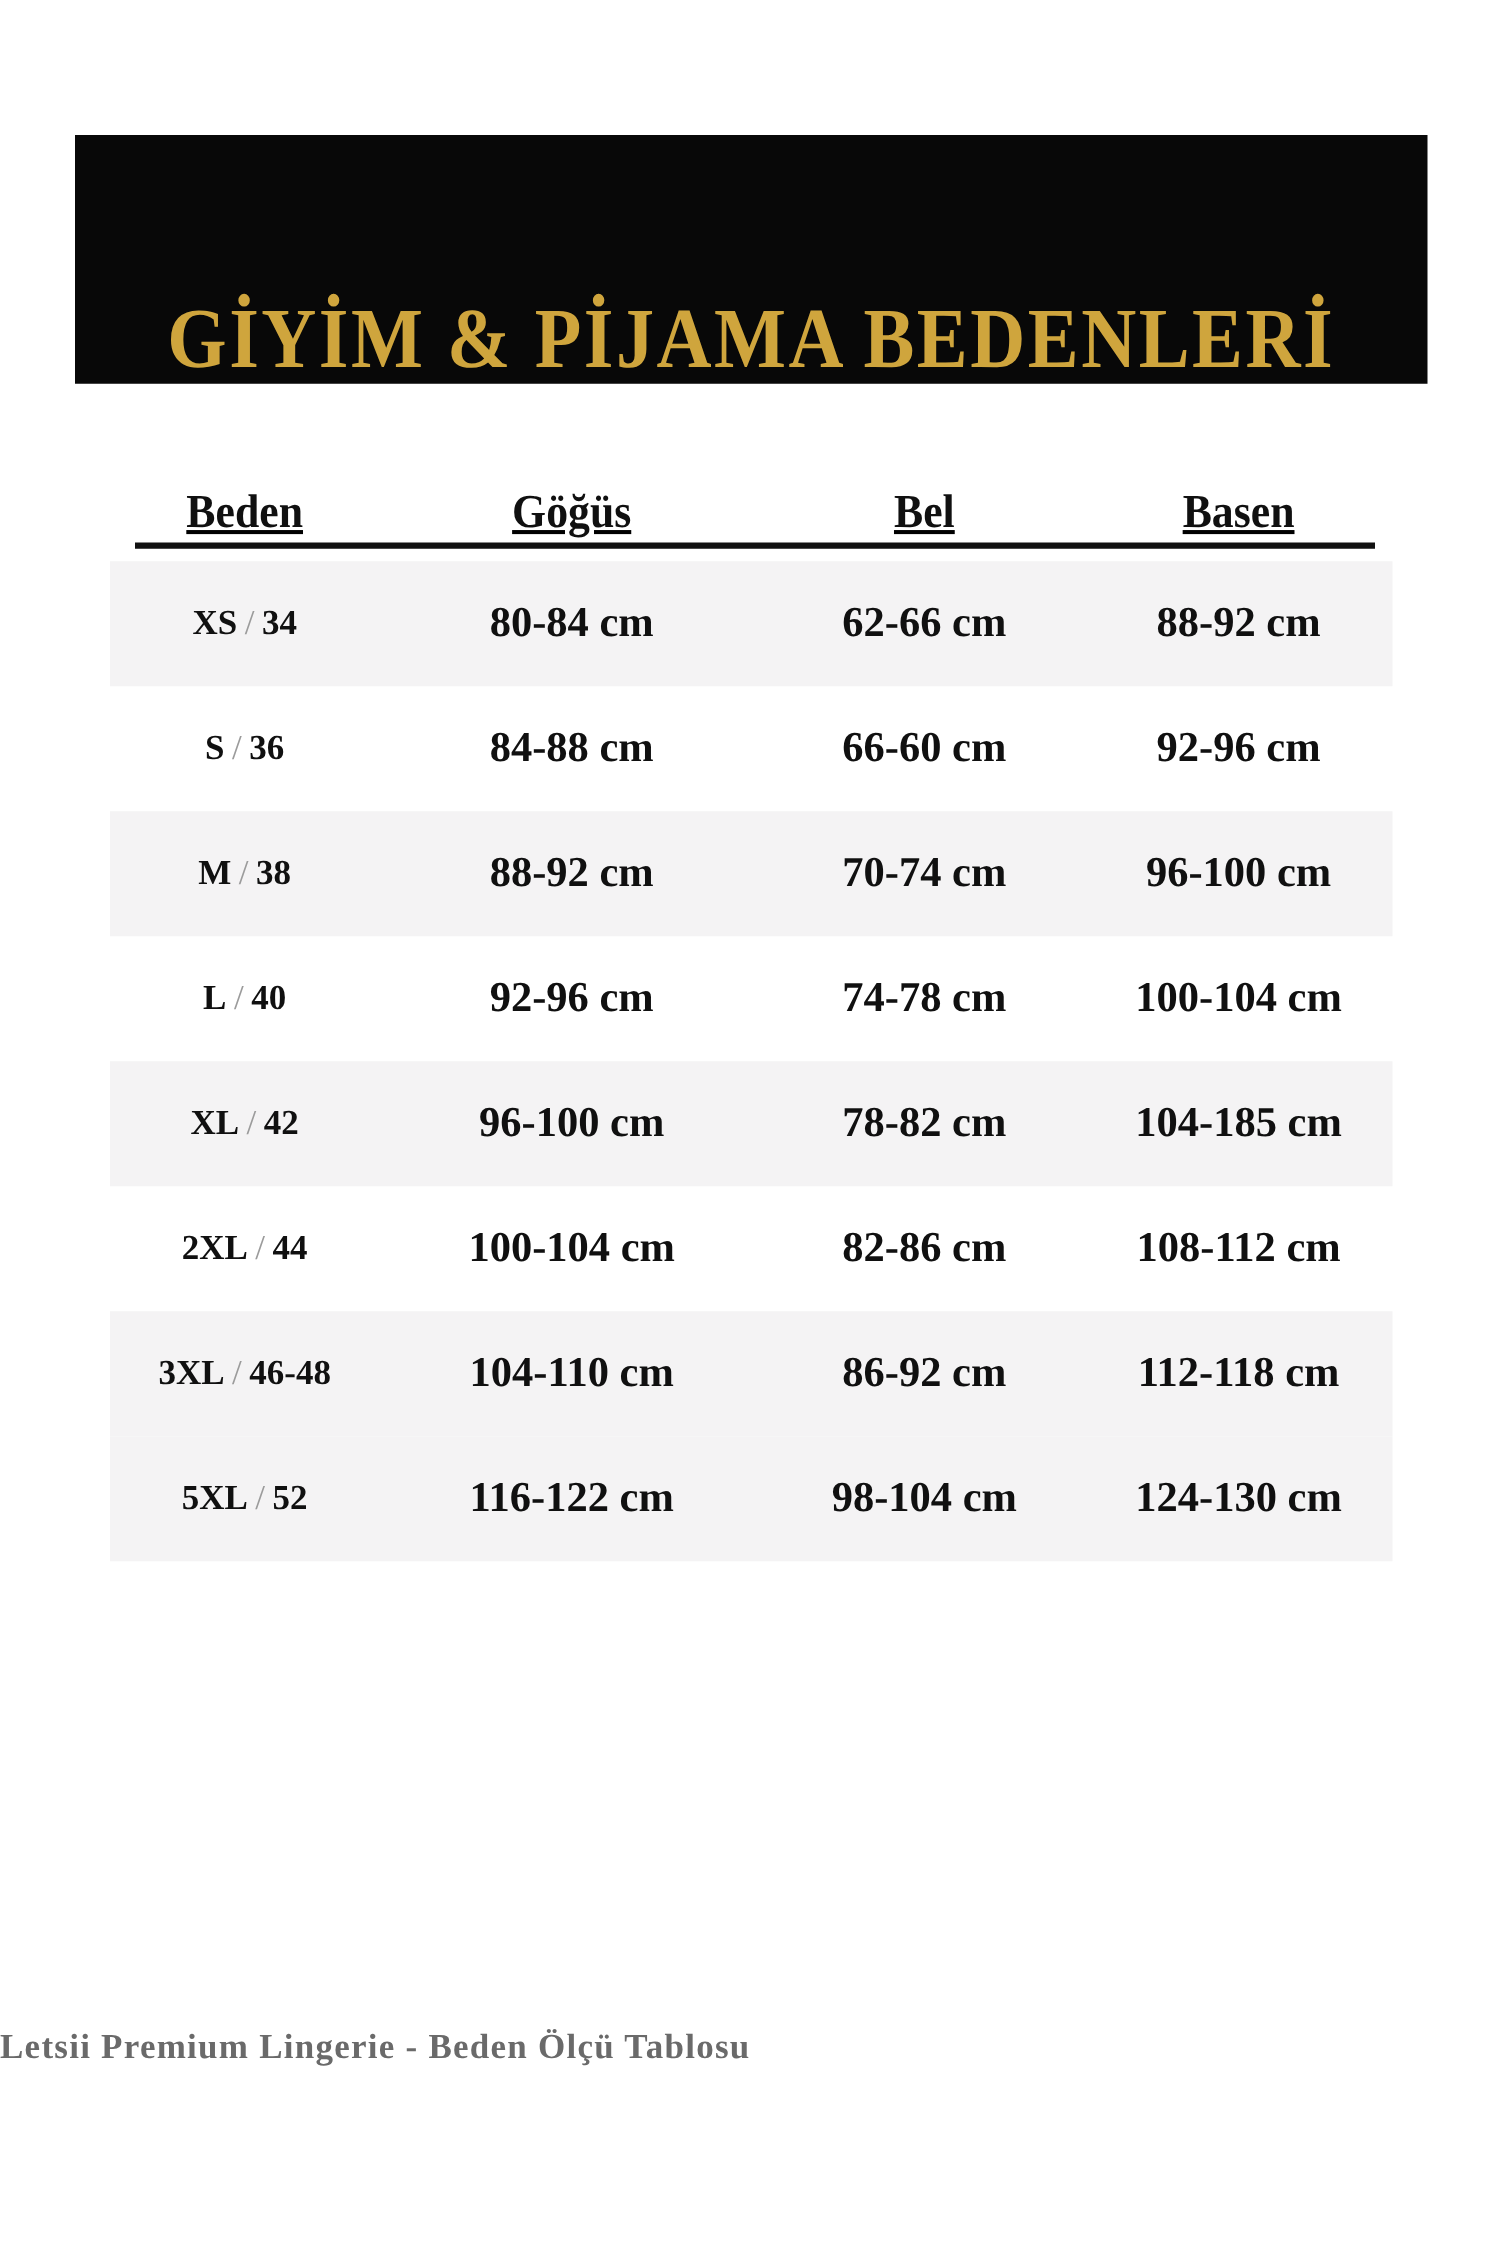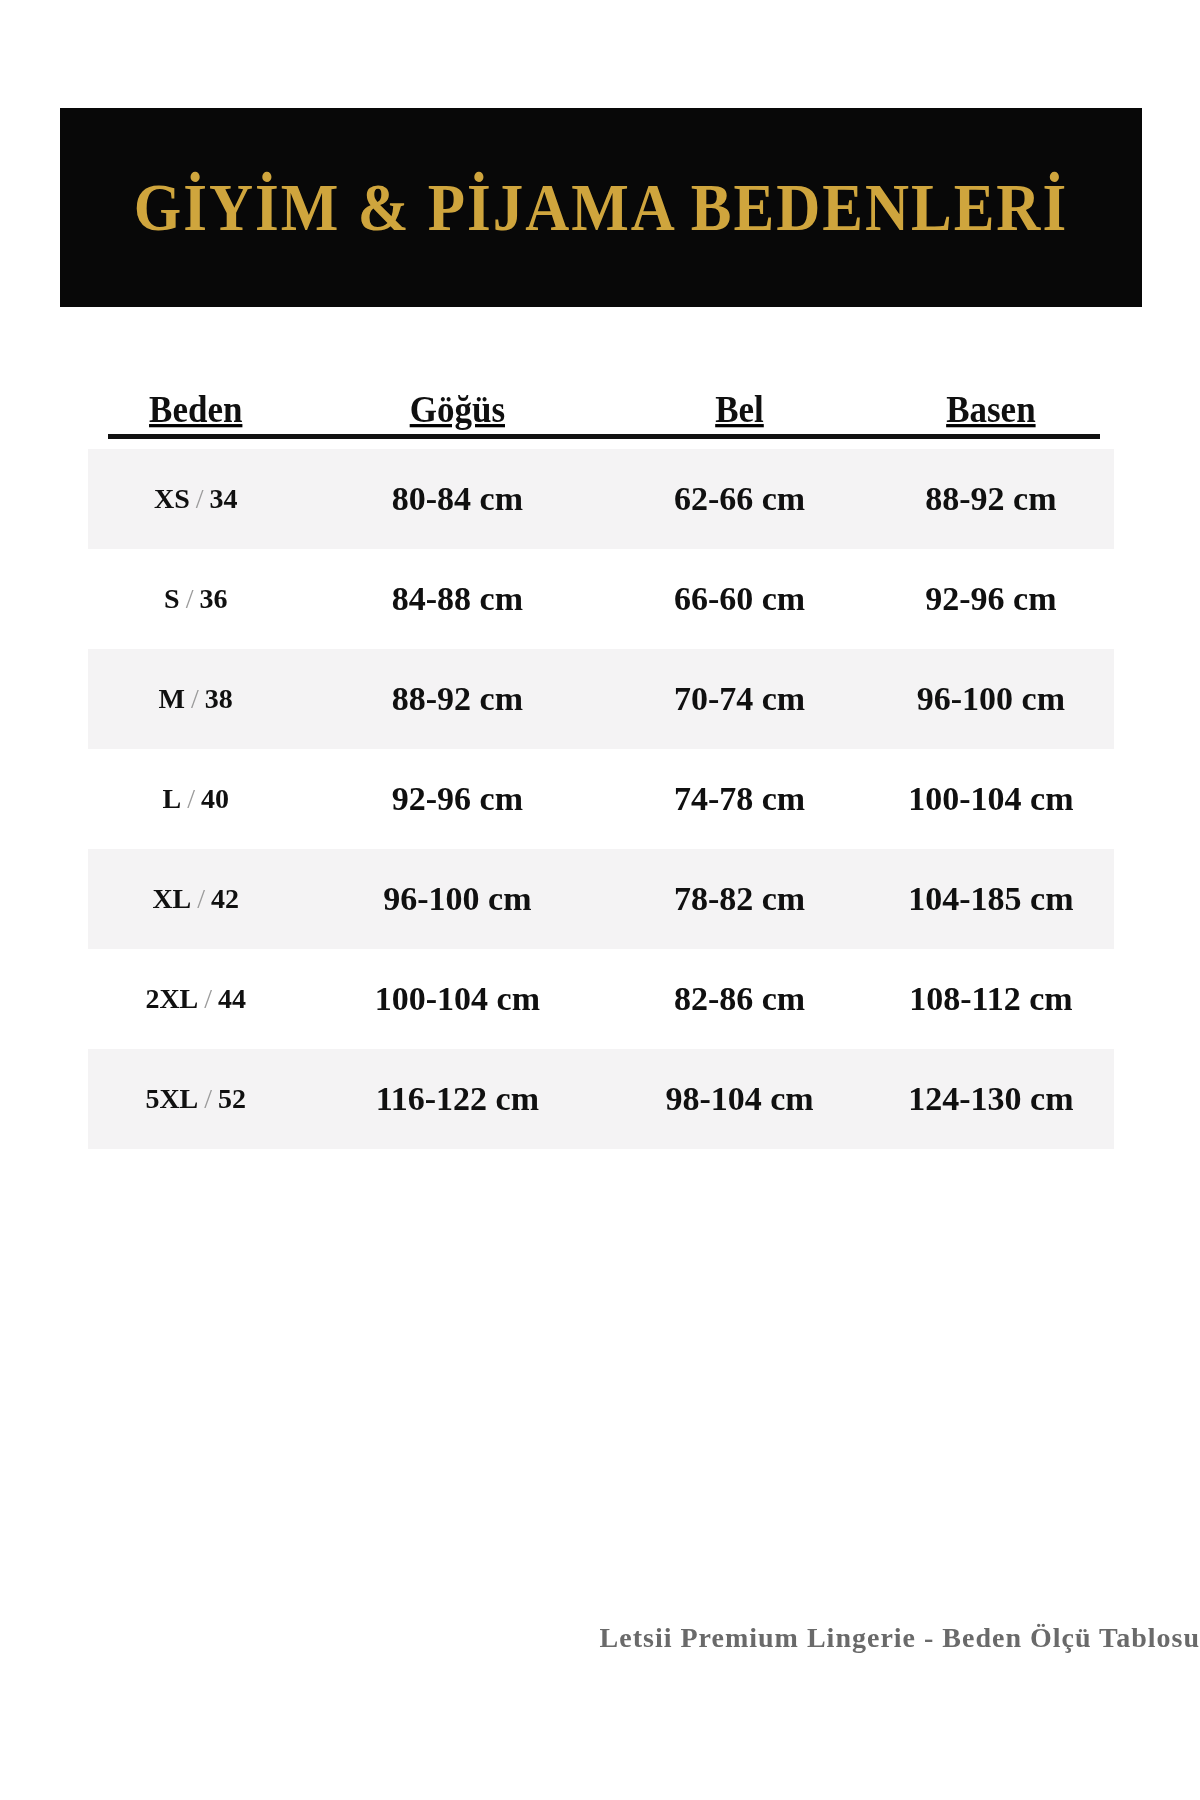--- a/index.html
+++ b/index.html
@@ -18,21 +18,21 @@
 
   
   .banner {
     position: absolute;
     left: 60px;
     top: 108px;
     width: 1082px;
     height: 199px;
     background: #080808;
     display: flex;
-    align-items: center;
+    align-items: flex-end;
     justify-content: center;
   }
   .banner h1 {
     margin: 0;
     color: #cfa53d;
     font-size: 61px;
     font-weight: bold;
     letter-spacing: 2px;
     white-space: nowrap;
     transform: scaleY(1.12);
@@ -85,21 +85,21 @@
     font-weight: normal;
     padding: 0 6px;
   }
 
   
   .footer {
     position: absolute;
     left: 0;
     top: 1622px;
     width: 1200px;
-    text-align: right;
+    text-align: left;
     font-size: 28px;
     font-weight: bold;
     color: #6a6a6a;
     letter-spacing: 1px;
   }
 </style>
 </head>
 <body>
 
 <div class="page">
@@ -147,20 +147,26 @@
           <div class="td">78-82 cm</div>
           <div class="td">104-185 cm</div>
         </div>
         <div class="trow">
           <div class="td beden"><span>2XL</span><span class="sep">/</span><span>44</span></div>
           <div class="td">100-104 cm</div>
           <div class="td">82-86 cm</div>
           <div class="td">108-112 cm</div>
         </div>
         <div class="trow alt">
+          <div class="td beden"><span>3XL</span><span class="sep">/</span><span>46-48</span></div>
+          <div class="td">104-110 cm</div>
+          <div class="td">86-92 cm</div>
+          <div class="td">112-118 cm</div>
+        </div>
+        <div class="trow alt">
           <div class="td beden"><span>5XL</span><span class="sep">/</span><span>52</span></div>
           <div class="td">116-122 cm</div>
           <div class="td">98-104 cm</div>
           <div class="td">124-130 cm</div>
         </div>
       </div>
   </div>
 
   <div class="footer">Letsii Premium Lingerie - Beden Ölçü Tablosu</div>
 

